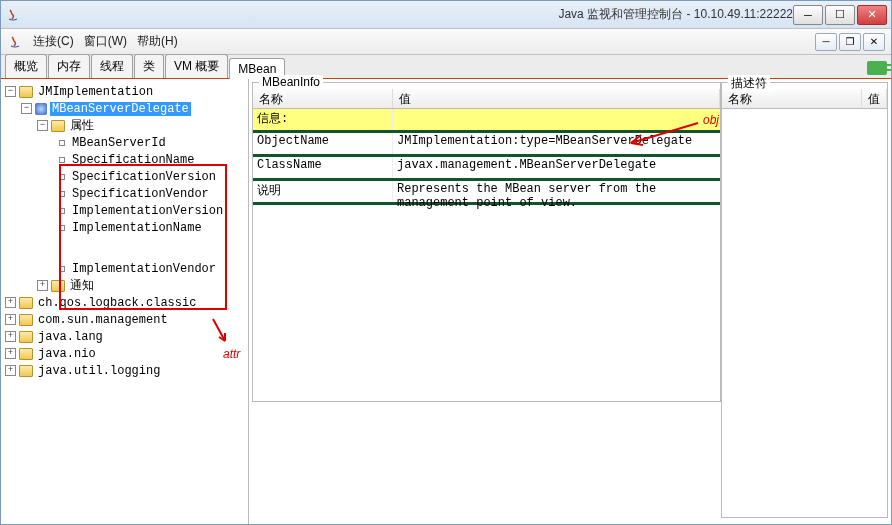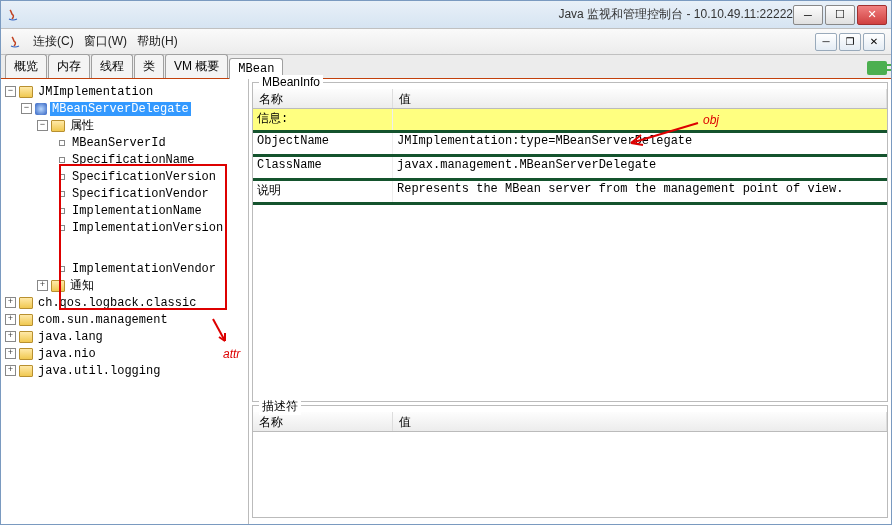--- a/index.html
+++ b/index.html
@@ -11,37 +11,37 @@
   .win-btns { display: flex; gap: 2px; }
   .win-btn { width: 30px; height: 20px; border: 1px solid #888; background: linear-gradient(#fdfdfd,#e0e0e0); border-radius: 2px; display:flex;align-items:center;justify-content:center; font-size:11px;}
   .win-btn.close { background: linear-gradient(#f08080,#d04040); color:#fff; border-color:#a03030;}
   .menubar { height: 26px; background: linear-gradient(#fafafa,#ececec); display: flex; align-items: center; padding: 0 6px; border-bottom: 1px solid #c0c0c0; gap: 10px; }
   .menubar .java-icon { width: 16px; height: 16px; display:flex;align-items:center;justify-content:center;}
   .menu-item { color: #222; cursor: default; }
   .mdi-btns { margin-left: auto; display:flex; gap:2px;}
   .mdi-btn { width:22px;height:18px;border:1px solid #9ab;background:linear-gradient(#fff,#e4ecf4);border-radius:2px;display:flex;align-items:center;justify-content:center;font-size:10px;}
   .tabbar { height: 24px; display: flex; align-items: flex-end; padding: 0 4px; background:#ececec; border-bottom:1px solid #c2410c; position:relative;}
   .tab { padding: 3px 8px; border: 1px solid #a0a0a0; border-bottom: none; background: #f4f4f4; margin-right: 1px; font-size: 12px; border-radius: 3px 3px 0 0;}
-  .tab.active { background: #fff; position:relative; top:1px;font-family:Liberation Mono, monospace; }
+  .tab.active { background: #fff; position:relative; top:1px; }
   .green-plug { margin-left:auto; width:20px;height:14px; background:#4caf50; border-radius:2px; margin-bottom:3px; position:relative;}
   .green-plug::before,.green-plug::after{content:"";position:absolute;right:-4px;width:4px;height:2px;background:#4caf50;}
   .green-plug::before{top:3px;} .green-plug::after{top:8px;}
   .content { flex: 1; display: flex; background: #fff; }
   .tree-panel { width: 248px; border-right: 1px solid #bbb; padding: 4px 2px; overflow: hidden; font-family: "Courier New", monospace; position:relative;}
   .tree-row { display: flex; align-items: center; height: 17px; white-space: nowrap; }
   .exp { width: 11px; height: 11px; border: 1px solid #888; display: inline-flex; align-items: center; justify-content: center; font-size: 9px; line-height: 1; margin-right: 3px; background:#fff; color:#444;}
   .folder-icon { width:14px;height:12px; background:linear-gradient(#ffe9a8,#f0c850); border:1px solid #b89030; margin-right:3px; border-radius:1px;}
   .bean-icon { width:12px;height:12px; background:radial-gradient(#b8d8ff,#3060c0); border-radius:2px; margin-right:3px;}
   .leaf-icon { width:6px;height:6px; border:1px solid #888; margin:0 5px 0 2px;}
   .selected { background:#3399ff; color:#fff; padding:0 2px;}
   .tree-label { padding: 0 2px; }
   .redbox { position:absolute; border:2px solid #d00; left:58px; top:85px; width:168px; height:146px; pointer-events:none;}
   .ann-attr { position:absolute; color:#d00; font-style:italic; font-family:Arial; left:222px; top:268px;}
   .arrow1 { position:absolute; left:210px; top:238px; width:20px; height:30px; pointer-events:none;}
-  .right-panel { flex:1; display:flex; flex-direction:column; padding: 3px; position:relative;}
+  .right-panel { flex:1; display:flex; flex-direction:row; padding: 3px; position:relative;}
   .groupbox { border:1px solid #bbb; margin-bottom:3px; position:relative; padding-top:6px;}
   .groupbox .legend { position:absolute; top:-8px; left:6px; background:#fff; padding:0 3px; font-size:12px; }
   .gb1 { height: 320px; display:flex;flex-direction:column;}
   .gb2 { flex:1; display:flex;flex-direction:column;}
   .info-header { display:flex; border-bottom:1px solid #bbb; background:linear-gradient(#fdfdfd,#ececec); height:20px;}
   .info-header .col { padding:2px 6px; border-right:1px solid #ddd;}
   .col-name { width:140px;}
   .col-val { flex:1;}
   .info-row { display:flex; border-bottom:3px solid #14532d; height:24px; font-family:"Courier New",monospace; font-size:12px;}
   .info-row .c1 { width:140px; padding:1px 4px; border-right:1px solid #eee;}
@@ -130,25 +130,25 @@
       <div class="tree-row" style="padding-left:54px;">
           <span class="leaf-icon"></span>
           <span class="tree-label">SpecificationVersion</span>
         </div>
       <div class="tree-row" style="padding-left:54px;">
           <span class="leaf-icon"></span>
           <span class="tree-label">SpecificationVendor</span>
         </div>
       <div class="tree-row" style="padding-left:54px;">
           <span class="leaf-icon"></span>
+          <span class="tree-label">ImplementationVersion</span>
+        </div>
+      <div class="tree-row" style="padding-left:54px;">
+          <span class="leaf-icon"></span>
           <span class="tree-label">ImplementationName</span>
-        </div>
-      <div class="tree-row" style="padding-left:54px;">
-          <span class="leaf-icon"></span>
-          <span class="tree-label">ImplementationVersion</span>
         </div>
       <div class="tree-row" style="padding-left:54px;margin-top:24px;">
           <span class="leaf-icon"></span>
           <span class="tree-label">ImplementationVendor</span>
         </div>
 
       <div class="tree-row" style="padding-left:34px;">
         <span class="exp">+</span>
         <span class="folder-icon"></span>
         <span class="tree-label">通知</span>

